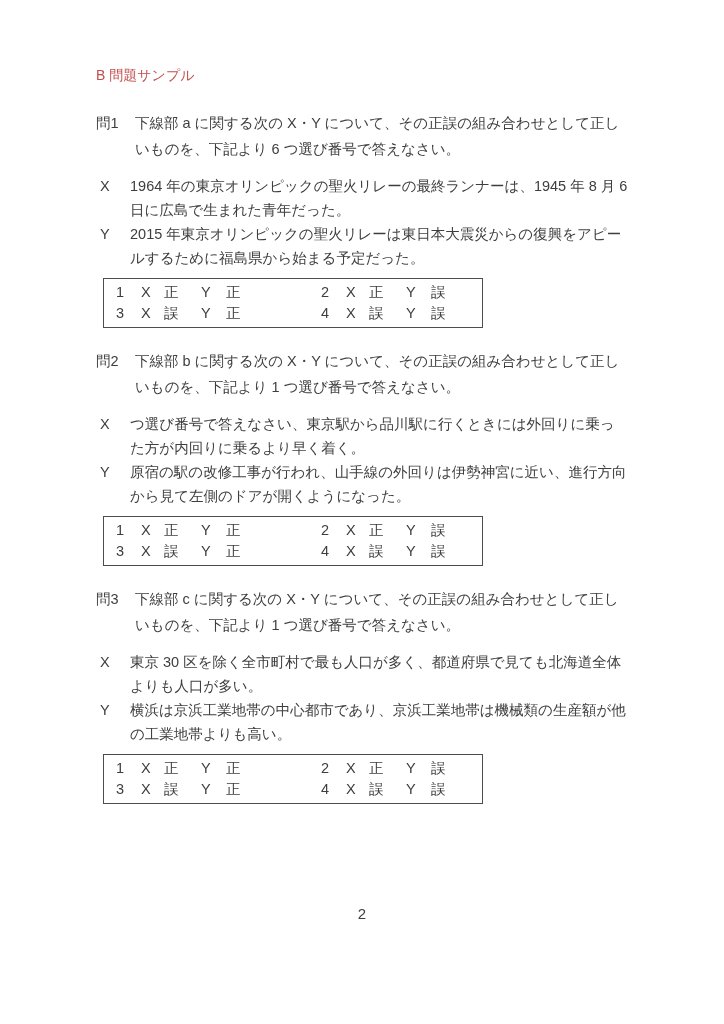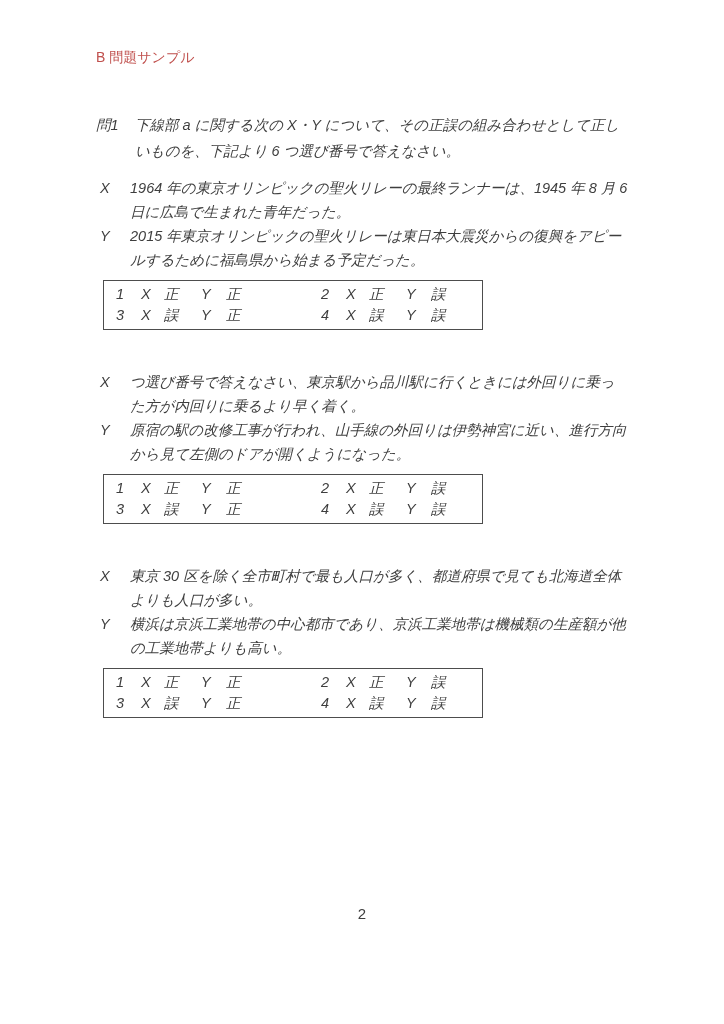--- a/index.html
+++ b/index.html
@@ -5,25 +5,25 @@
   :root { --accent: #c0504d; --ink: #3e3e3e; --border: #4d4d4d; }
   html, body { margin: 0; padding: 0; }
   body {
     width: 724px; height: 1024px;
     background: #ffffff;
     color: var(--ink);
     font-family: "Liberation Sans", sans-serif;
     position: relative;
     overflow: hidden;
   }
-  .page { padding: 42px 96px 0 96px; box-sizing: border-box; }
+  .page { padding: 60px 96px 0 96px; box-sizing: border-box; }
 
   .doc-header { font-size: 14px; line-height: 30px; color: var(--accent); }
 
-  .question { margin-top: 40px; font-style: italic; }
+  .question { margin-top: 20px; }
   .prompt-row { display: flex; font-size: 14.5px; line-height: 26px; }
   .q-label { flex: 0 0 39px; }
   .q-prompt { flex: 1; }
 
   .statements { margin-top: 12px; }
   .stmt { display: flex; font-size: 14.5px; line-height: 24px; }
   .stmt-label { flex: 0 0 30px; padding-left: 4px; }
   .stmt-text { flex: 1; }
 
   .options-box {
@@ -99,20 +99,24 @@
           <span class="xl">X</span>
           <span class="xv">誤</span>
           <span class="yl">Y</span>
           <span class="yv">誤</span>
         </div>
       </div>
     </div>
   </section>
 
   <section class="question">
+    <div class="prompt-row">
+      <span class="q-label">問2</span>
+      <span class="q-prompt">下線部 b に関する次の X・Y について、その正誤の組み合わせとして正しいものを、下記より 1 つ選び番号で答えなさい。</span>
+    </div>
     <div class="statements">
       <div class="stmt">
         <span class="stmt-label">X</span>
         <span class="stmt-text">つ選び番号で答えなさい、東京駅から品川駅に行くときには外回りに乗った方が内回りに乗るより早く着く。</span>
       </div>
       <div class="stmt">
         <span class="stmt-label">Y</span>
         <span class="stmt-text">原宿の駅の改修工事が行われ、山手線の外回りは伊勢神宮に近い、進行方向から見て左側のドアが開くようになった。</span>
       </div>
     </div>
@@ -144,20 +148,24 @@
           <span class="xl">X</span>
           <span class="xv">誤</span>
           <span class="yl">Y</span>
           <span class="yv">誤</span>
         </div>
       </div>
     </div>
   </section>
 
   <section class="question">
+    <div class="prompt-row">
+      <span class="q-label">問3</span>
+      <span class="q-prompt">下線部 c に関する次の X・Y について、その正誤の組み合わせとして正しいものを、下記より 1 つ選び番号で答えなさい。</span>
+    </div>
     <div class="statements">
       <div class="stmt">
         <span class="stmt-label">X</span>
         <span class="stmt-text">東京 30 区を除く全市町村で最も人口が多く、都道府県で見ても北海道全体よりも人口が多い。</span>
       </div>
       <div class="stmt">
         <span class="stmt-label">Y</span>
         <span class="stmt-text">横浜は京浜工業地帯の中心都市であり、京浜工業地帯は機械類の生産額が他の工業地帯よりも高い。</span>
       </div>
     </div>

